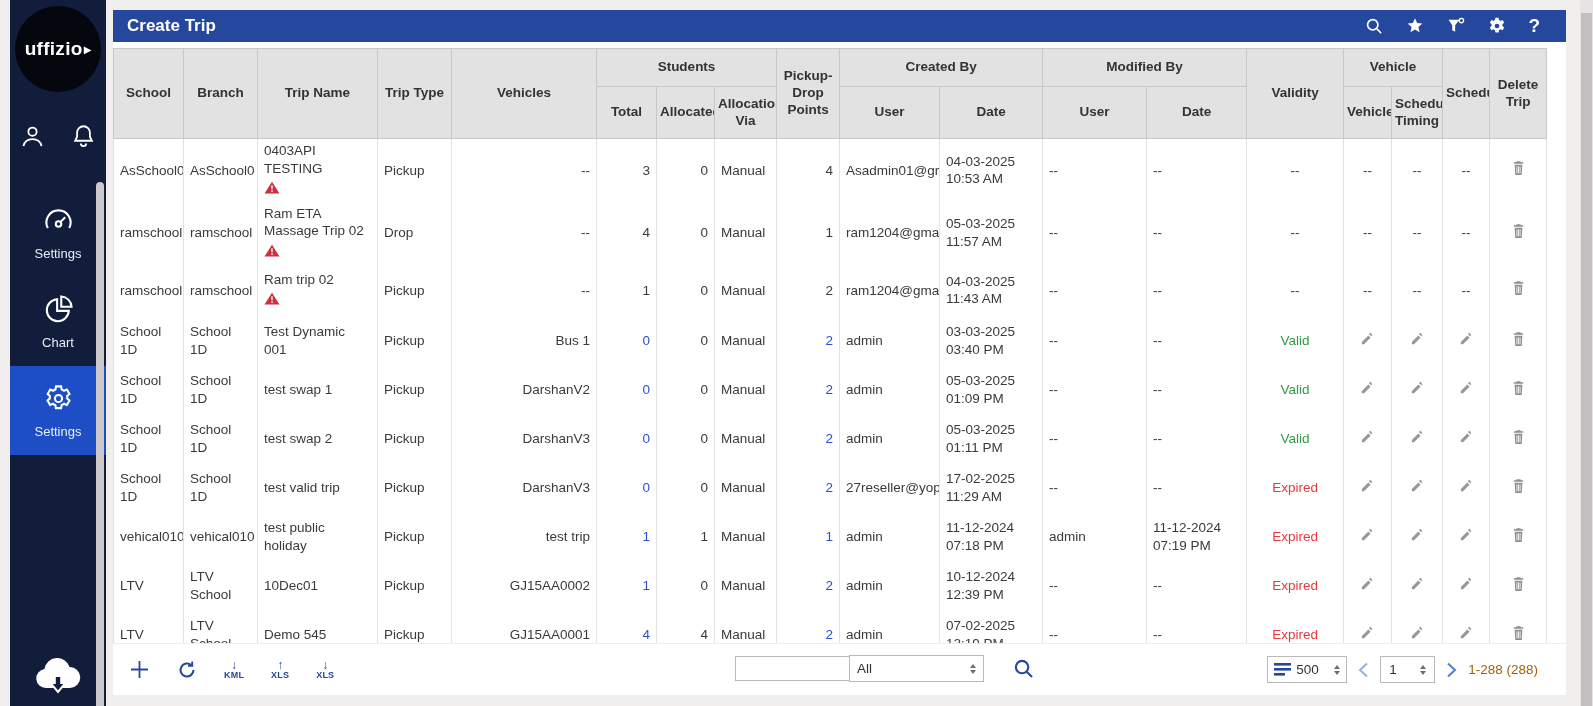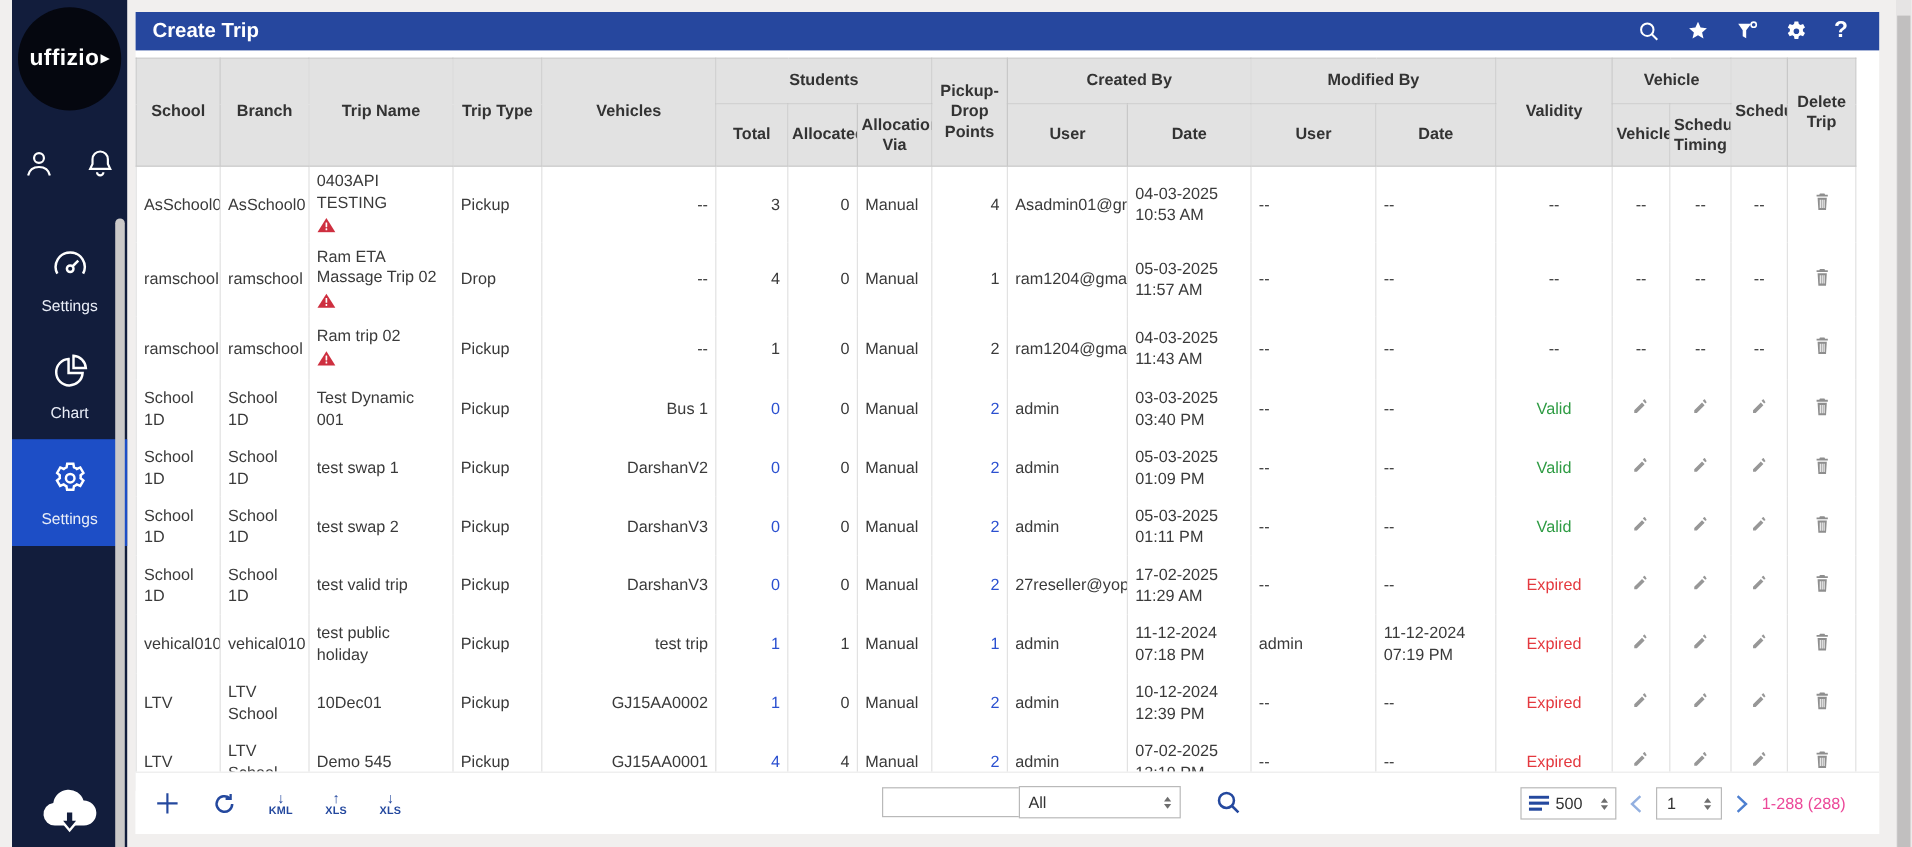--- a/index.html
+++ b/index.html
@@ -77,21 +77,21 @@
   .sizebox{width:80px;padding:0 6px;gap:5px;}
   .sizebox .spin{margin-left:auto;}
   .pagebox{width:55px;padding:0 8px;}
   .pagebox .spin{margin-left:auto;}
   .spin{display:inline-flex;flex-direction:column;gap:2px;}
   .spin i{display:block;width:0;height:0;border-left:3.5px solid transparent;border-right:3.5px solid transparent;}
   .spin .up{border-bottom:4.5px solid #6e6e6e;}
   .spin .dn{border-top:4.5px solid #6e6e6e;}
   .chev{display:inline-flex;cursor:pointer;}
   .chev svg{width:11px;height:16px;}
-  .range{font-size:13.5px;color:#ec4899;}
+  .range{font-size:13.5px;color:#a16207;}
 </style>
 </head>
 <body>
 
 <div class="sidebar">
   <div class="logo">
     <span class="lg-txt">uffizio</span>
       <span class="lg-arrow">▶</span>
   </div>
   <div class="side-top">

